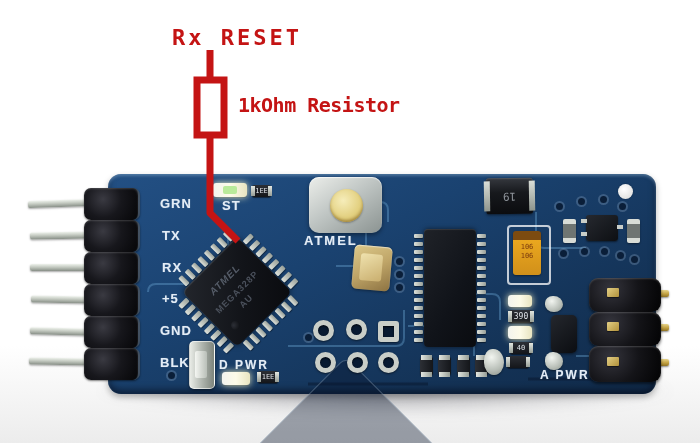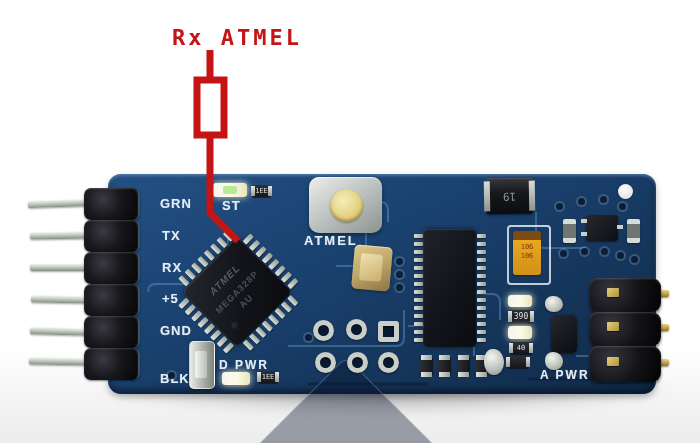--- a/index.html
+++ b/index.html
@@ -164,21 +164,21 @@
   <div class="abs hblock" style="top:252px;"></div>
   <div class="abs hblock" style="top:284px;"></div>
   <div class="abs hblock" style="top:316px;"></div>
   <div class="abs hblock" style="top:348px;"></div>
 
   <div class="abs silk" style="left:160px;top:196px;">GRN</div>
   <div class="abs silk" style="left:162px;top:228px;">TX</div>
   <div class="abs silk" style="left:162px;top:260px;">RX</div>
   <div class="abs silk" style="left:162px;top:291px;">+5</div>
   <div class="abs silk" style="left:160px;top:323px;">GND</div>
-  <div class="abs silk" style="left:160px;top:355px;margin-top:16px;">BLK</div>
+  <div class="abs silk" style="left:160px;top:355px;">BLK</div>
 
   <div class="abs led green" style="left:213px;top:183px;width:34px;height:14px;">
       <i></i>
     </div>
   <div class="abs res" style="left:252px;top:185px;width:19px;height:12px;">1EE</div>
   <div class="abs silk" style="left:222px;top:198px;">ST</div>
 
   <div class="abs" id="qfp">
     <div class="mark logo">ATMEL</div>
     <div class="mark" style="top:34px;">MEGA328P</div>
@@ -329,15 +329,16 @@
   <div class="abs rblock" style="top:312px;"></div>
   <div class="abs rblock" style="top:346px;height:36px;"></div>
   <div class="abs gsq" style="left:607px;top:288px;"></div>
   <div class="abs gsq" style="left:607px;top:322px;"></div>
   <div class="abs gsq" style="left:607px;top:357px;"></div>
 
   <svg class="abs" id="anno-svg" width="700" height="443" viewBox="0 0 700 443">
     <polyline points="210,50 210,213 238,241" fill="none" stroke="#c41414" stroke-width="7" stroke-linejoin="round"></polyline>
     <rect x="197" y="80" width="27" height="55" fill="#ffffff" stroke="#c41414" stroke-width="7"></rect>
   </svg>
-  <div class="abs anno-text" id="rssi-label">Rx ATMEL</div>
+  <div class="abs anno-text" id="rssi-label">Rx RESET</div>
+  <div class="abs anno-text" id="resistor-label">1kOhm Resistor</div>
 
 </div>
 
 </body></html>

